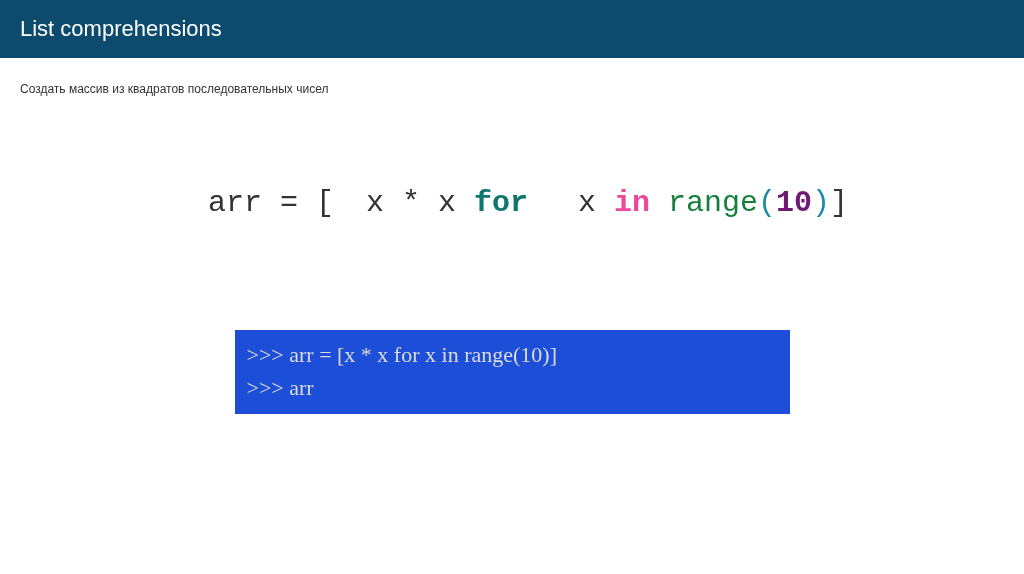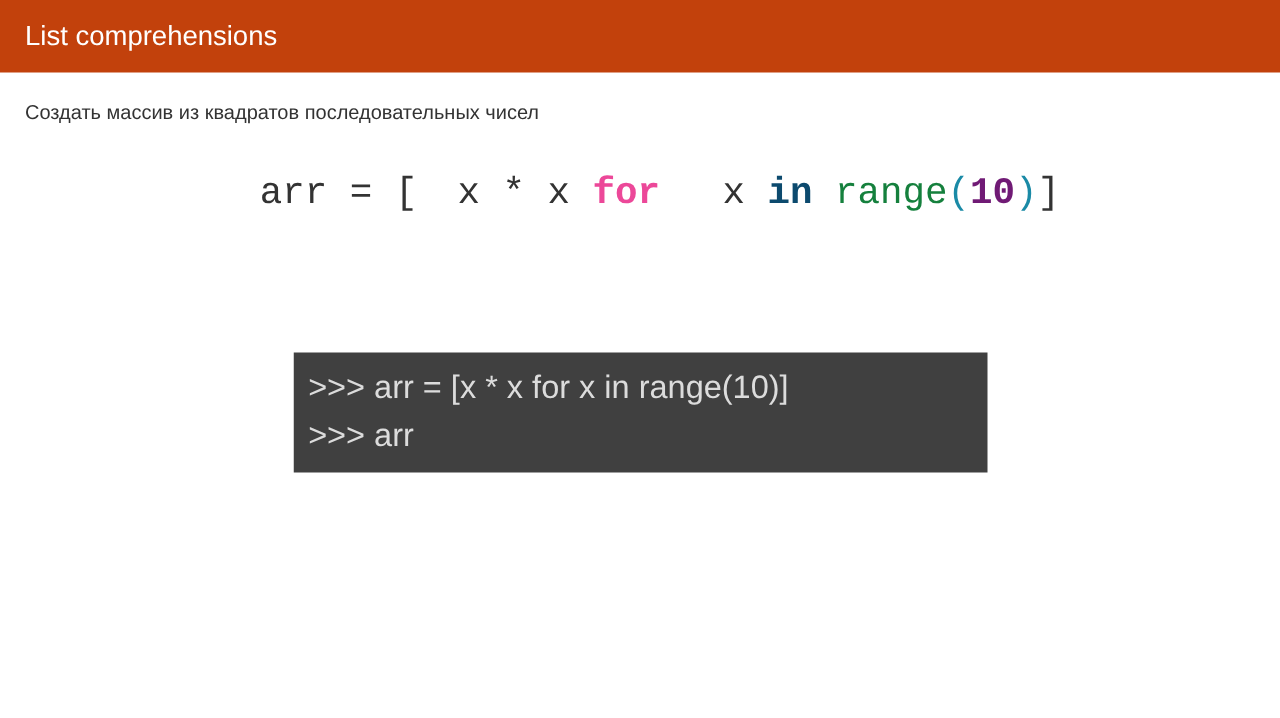--- a/index.html
+++ b/index.html
@@ -8,55 +8,55 @@
       box-sizing: border-box;
     }
     body {
       width: 1024px;
       height: 574px;
       font-family: Arial, Helvetica, sans-serif;
       background: #ffffff;
       overflow: hidden;
     }
     .header {
-      background: #c2410c;
+      background: #0c4a6e;
       color: #ffffff;
       padding: 16px 20px;
       font-size: 22px;
       font-weight: 300;
     }
     .content {
       padding: 24px 20px;
     }
     .subtitle {
-      font-size: 16px;
+      font-size: 12px;
       color: #333333;
-      margin-bottom: 38px;
+      margin-bottom: 90px;
     }
     .code-line {
       font-family: "Courier New", Courier, monospace;
       font-size: 30px;
       text-align: center;
       letter-spacing: 0px;
       white-space: pre;
       margin-bottom: 110px;
     }
     .code-line .var { color: #333333; margin-left: 32px; }
     .code-line .op { color: #333333; }
     .code-line .bracket { color: #333333; }
-    .code-line .kw-for { color: #ec4899; font-weight: bold; }
-    .code-line .kw-in { color: #0c4a6e; font-weight: bold; }
+    .code-line .kw-for { color: #0f766e; font-weight: bold; }
+    .code-line .kw-in { color: #ec4899; font-weight: bold; }
     .code-line .fn { color: #15803d; }
     .code-line .num { color: #701a75; font-weight: bold; }
     .code-line .paren { color: #1a8aa6; }
     .terminal {
-      background: #404040;
+      background: #1d4ed8;
       color: #dcdcdc;
-      font-family: Liberation Sans, sans-serif;
-      font-size: 26px;
+      font-family: Liberation Serif, serif;
+      font-size: 22px;
       line-height: 1.5;
       width: 555px;
       margin: 0 auto;
       padding: 8px 12px 10px 12px;
     }
     .terminal .tline { white-space: pre; }
   </style>
 </head>
 <body>
 

